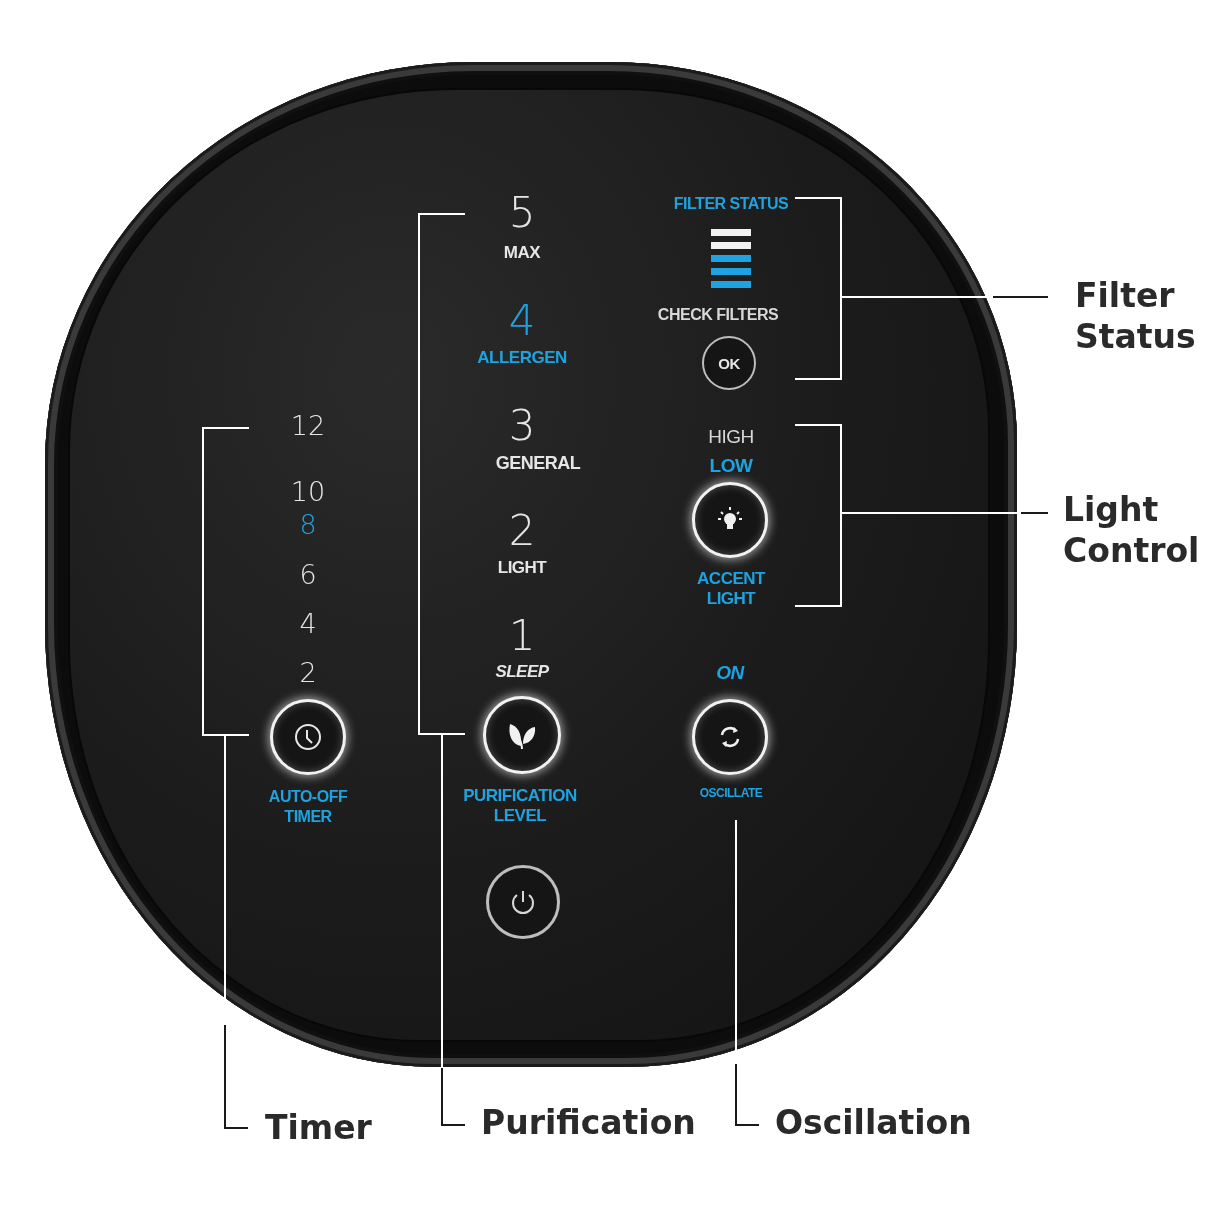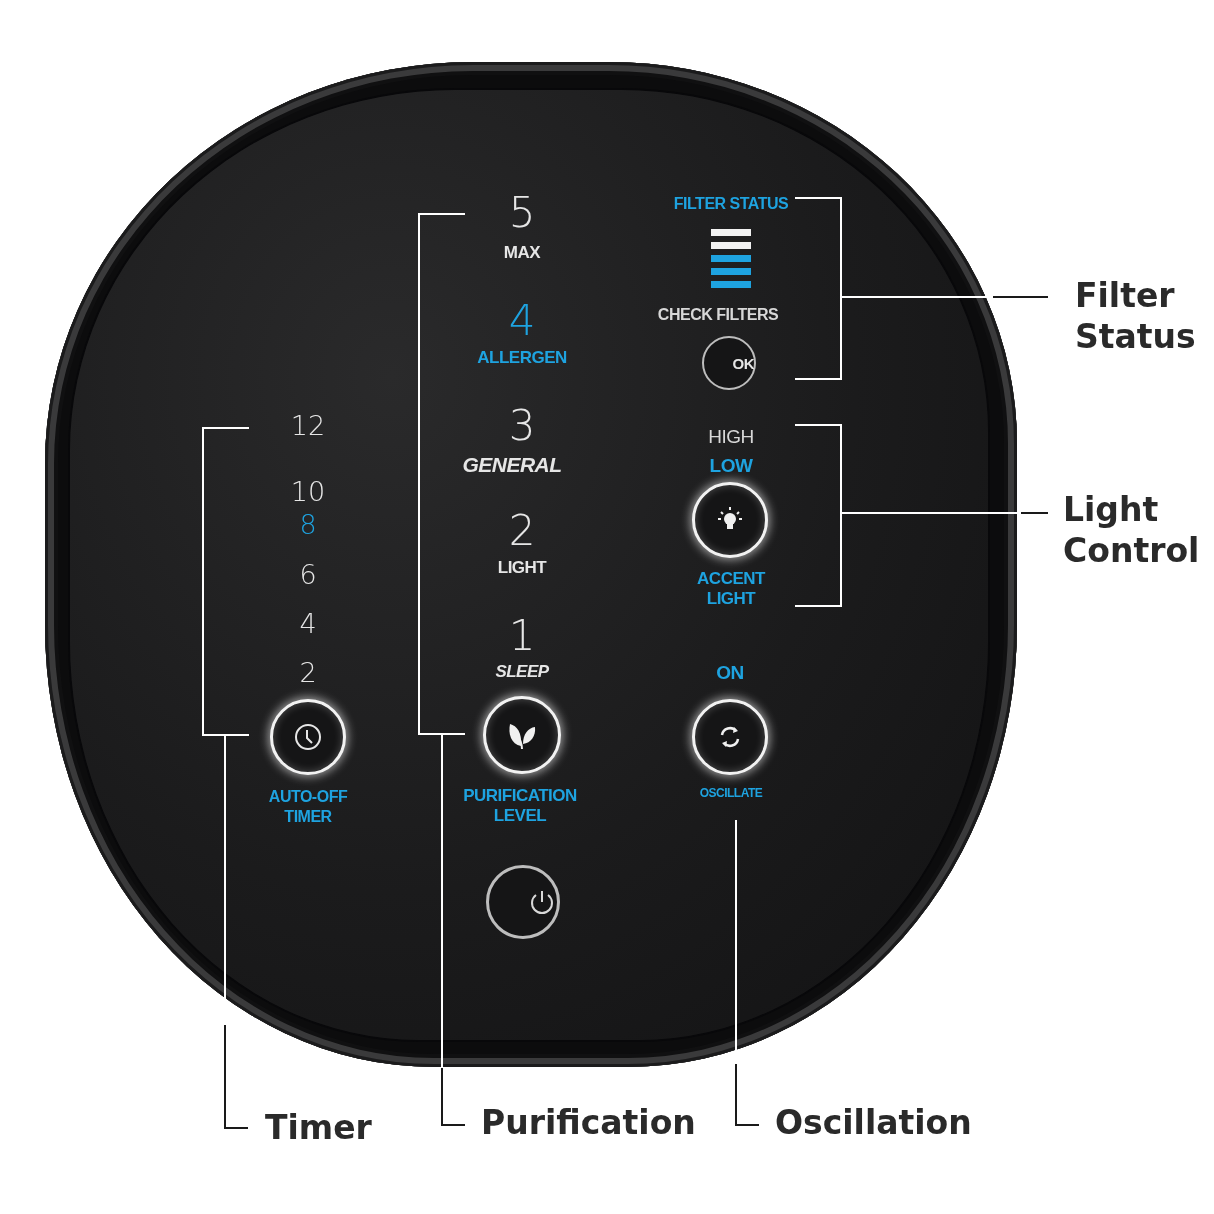--- a/index.html
+++ b/index.html
@@ -27,21 +27,21 @@
   .lbl { font-family:"Liberation Sans", sans-serif; font-weight:700; letter-spacing:-0.5px; }
 
   .btn {
     position:absolute; border-radius:50%;
     border:3px solid #f2f2f2;
     box-shadow: 0 0 10px 2px rgba(255,255,255,0.55), inset 0 0 8px rgba(255,255,255,0.25);
     background:#151516;
     transform:translate(-50%,-50%);
     display:flex; align-items:center; justify-content:center;
   }
-  .btn.dim { box-shadow:none; border-color:#bdbdbd;justify-content:flex-end; }
+  .btn.dim { box-shadow:none; border-color:#bdbdbd; }
 
   
   .wl { position:absolute; background:#ffffff; }
   .bl { position:absolute; background:#1a1a1a; }
 
   .callout { position:absolute; font-family:"DejaVu Sans", sans-serif; font-weight:700;
              color:#2a2a2a; font-size:33px; line-height:41px; }
 
   .bar { position:absolute; left:0; width:40px; height:7px; }
 </style>
@@ -71,21 +71,21 @@
 </div>
 
 <div>
   <div class="abs txt num" style="left:522px;top:190px;font-size:42px;line-height:46px;">5</div>
   <div class="abs txt lbl" style="left:522px;top:243px;font-size:17px;">MAX</div>
 
   <div class="abs txt num blue" style="left:522px;top:298px;font-size:42px;line-height:46px;">4</div>
   <div class="abs txt lbl blue" style="left:522px;top:348px;font-size:17px;">ALLERGEN</div>
 
   <div class="abs txt num" style="left:522px;top:403px;font-size:42px;line-height:46px;">3</div>
-  <div class="abs txt lbl" style="left:512px;top:453px;font-size:21px;font-style:italic;">GENERAL</div>
+  <div class="abs txt lbl" style="left:538px;top:453px;font-size:18px;">GENERAL</div>
 
   <div class="abs txt num" style="left:522px;top:508px;font-size:42px;line-height:46px;">2</div>
   <div class="abs txt lbl" style="left:522px;top:558px;font-size:17px;">LIGHT</div>
 
   <div class="abs txt num" style="left:522px;top:613px;font-size:42px;line-height:46px;">1</div>
   <div class="abs txt lbl" style="left:522px;top:662px;font-size:17px;font-style:italic;">SLEEP</div>
 </div>
 <div class="btn" style="left:522px;top:735px;width:72px;height:72px;">
   <svg width="34" height="34" viewBox="0 0 34 34">
     <path d="M16 28 C6 26 3 16 5 6 C12 8 17 14 16 28 Z" fill="#f0f0f0"></path>
@@ -128,21 +128,21 @@
     <line x1="25" y1="8" x2="23" y2="10" stroke="#f0f0f0" stroke-width="2"></line>
     <line x1="4" y1="15" x2="7" y2="15" stroke="#f0f0f0" stroke-width="2"></line>
     <line x1="28" y1="15" x2="25" y2="15" stroke="#f0f0f0" stroke-width="2"></line>
   </svg>
 </div>
 <div class="abs txt lbl blue" style="left:731px;top:569px;font-size:17px;line-height:20px;">
   <div>ACCENT</div>
   <div>LIGHT</div>
 </div>
 
-<div class="abs txt lbl blue" style="left:730px;top:662px;font-size:19px;">ON</div>
+<div class="abs txt lbl blue" style="left:730px;top:662px;font-size:19px;font-style:italic;">ON</div>
 <div class="btn" style="left:730px;top:737px;width:70px;height:70px;">
   <svg width="30" height="30" viewBox="0 0 30 30">
     <path d="M7 13 A8 8 0 0 1 21 9" fill="none" stroke="#f0f0f0" stroke-width="2.5"></path>
     <path d="M23 17 A8 8 0 0 1 9 21" fill="none" stroke="#f0f0f0" stroke-width="2.5"></path>
     <path d="M19 5 L23 9 L18 11 Z" fill="#f0f0f0"></path>
     <path d="M11 25 L7 21 L12 19 Z" fill="#f0f0f0"></path>
   </svg>
 </div>
 <div class="abs txt lbl blue" style="left:731px;top:786px;font-size:12px;">OSCILLATE</div>
 

